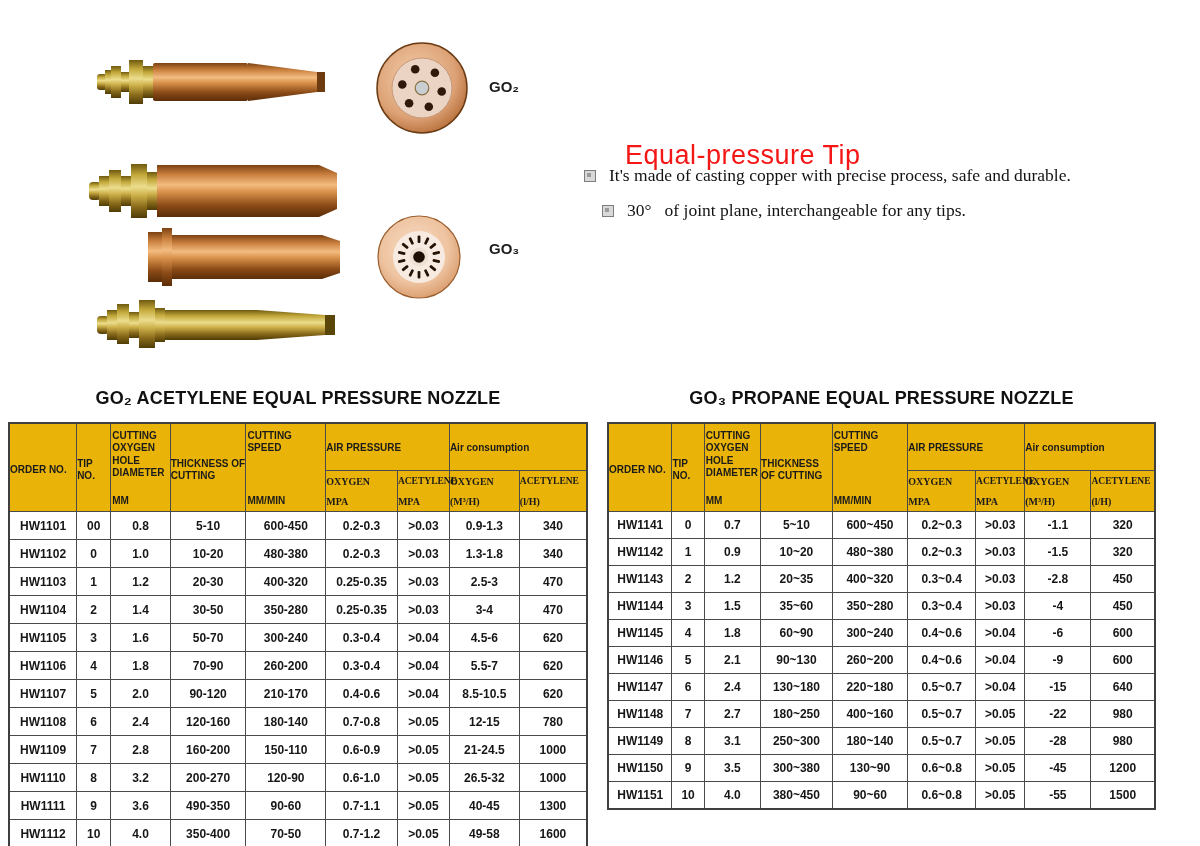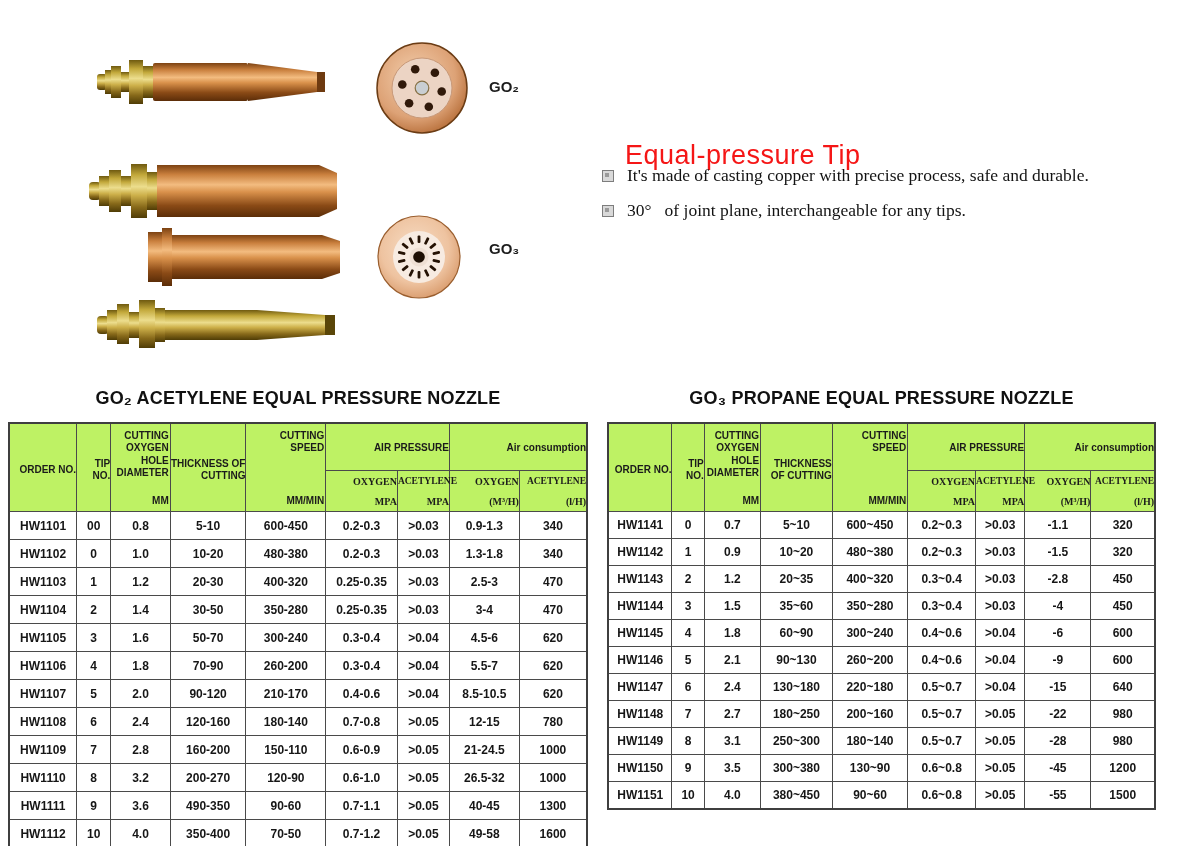--- a/index.html
+++ b/index.html
@@ -23,22 +23,22 @@
 
   
   .table-block{position:absolute;top:388px;}
   .tbl-left{left:8px;width:580px;}
   .tbl-right{left:607px;width:549px;}
   .tbl-title{font-size:18px;font-weight:bold;text-align:center;height:20px;
              letter-spacing:0.2px;color:#111;}
   table.nozzle{width:100%;margin-top:14px;border-collapse:collapse;table-layout:fixed;
                border:2px solid #3f3f3f;}
   table.nozzle th,table.nozzle td{border:1px solid #4a4a4a;}
-  table.nozzle th{background:#bef264;font-size:10px;font-weight:bold;padding:0;
-                  text-align:right;color:#1b1b1b;}
+  table.nozzle th{background:#eab308;font-size:10px;font-weight:bold;padding:0;
+                  text-align:left;color:#1b1b1b;}
   table.nozzle td{background:#ffffff;font-size:12px;font-weight:bold;text-align:center;
                   padding:0;color:#161616;}
   .tbl-left  td{height:27px;}
   .tbl-right td{height:26px;}
   .r1{height:46px;}
   .r2{height:40px;font-family:Liberation Serif, serif;}
   .h-top{padding-top:5px;line-height:1.25;}
   .h-stack{display:flex;flex-direction:column;justify-content:space-between;height:86px;
            box-sizing:border-box;padding:5px 1px 3px;line-height:1.25;}
   .h-sub{display:flex;flex-direction:column;justify-content:space-between;height:38px;
@@ -159,21 +159,21 @@
     </g>
     <circle cx="43" cy="43" r="9.5" fill="#efe0d4"></circle>
     <circle cx="43" cy="43" r="5.8" fill="#1d0f04"></circle>
   </svg>
 
   <div class="face-label" style="left:489px;top:78px">GO₂</div>
   <div class="face-label" style="left:489px;top:240px">GO₃</div>
 
   <div class="feature-heading">Equal-pressure Tip</div>
 
-  <div class="bullet-row" style="left:602px;top:165px;width:560px">
+  <div class="bullet-row" style="left:584px;top:165px;width:560px">
     <span class="bullet-sq"></span>
     <span class="bullet-text">It's made of casting copper with precise process, safe and durable.</span>
   </div>
   <div class="bullet-row" style="left:602px;top:200px;width:560px">
     <span class="bullet-sq"></span>
     <span class="bullet-text">30°   of joint plane, interchangeable for any tips.</span>
   </div>
 
   <div class="table-block tbl-left">
     <div class="tbl-title">GO₂ ACETYLENE EQUAL PRESSURE NOZZLE</div>
@@ -526,21 +526,21 @@
             <td>0.5~0.7</td>
             <td>&gt;0.04</td>
             <td>-15</td>
             <td>640</td>
           </tr>
           <tr>
             <td>HW1148</td>
             <td>7</td>
             <td>2.7</td>
             <td>180~250</td>
-            <td>200~160</td>
+            <td>400~160</td>
             <td>0.5~0.7</td>
             <td>&gt;0.05</td>
             <td>-22</td>
             <td>980</td>
           </tr>
           <tr>
             <td>HW1149</td>
             <td>8</td>
             <td>3.1</td>
             <td>250~300</td>

